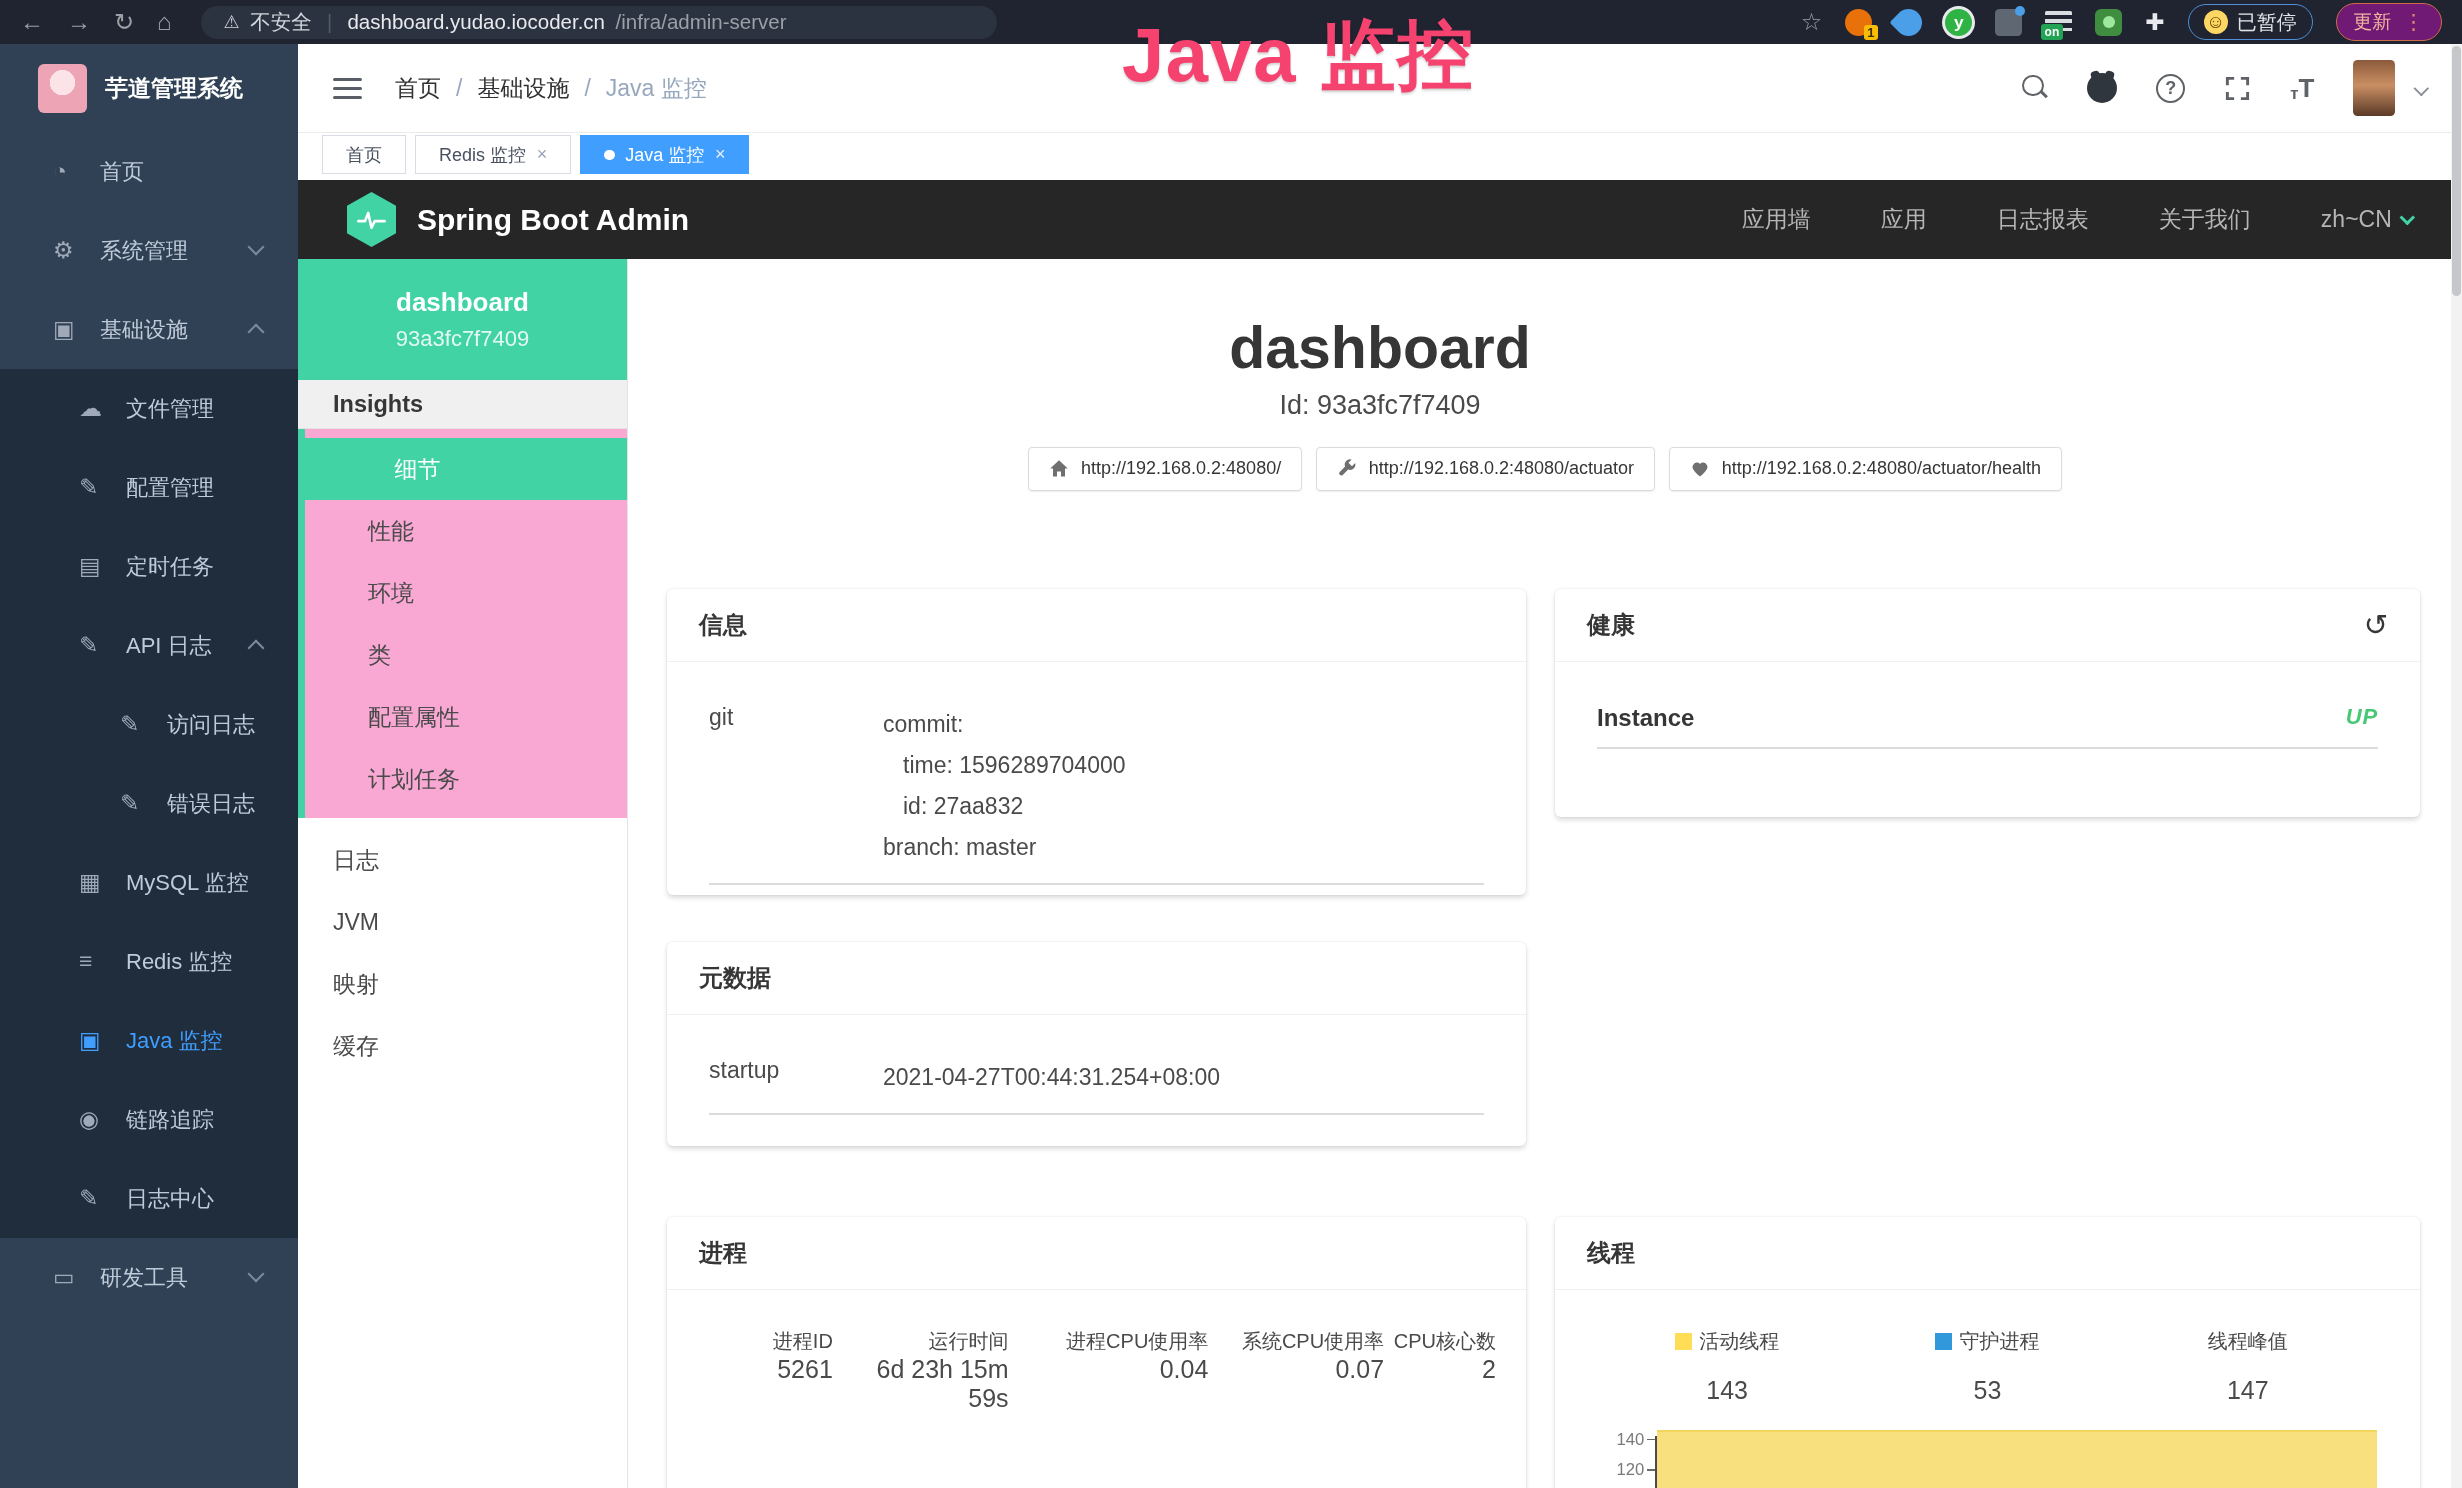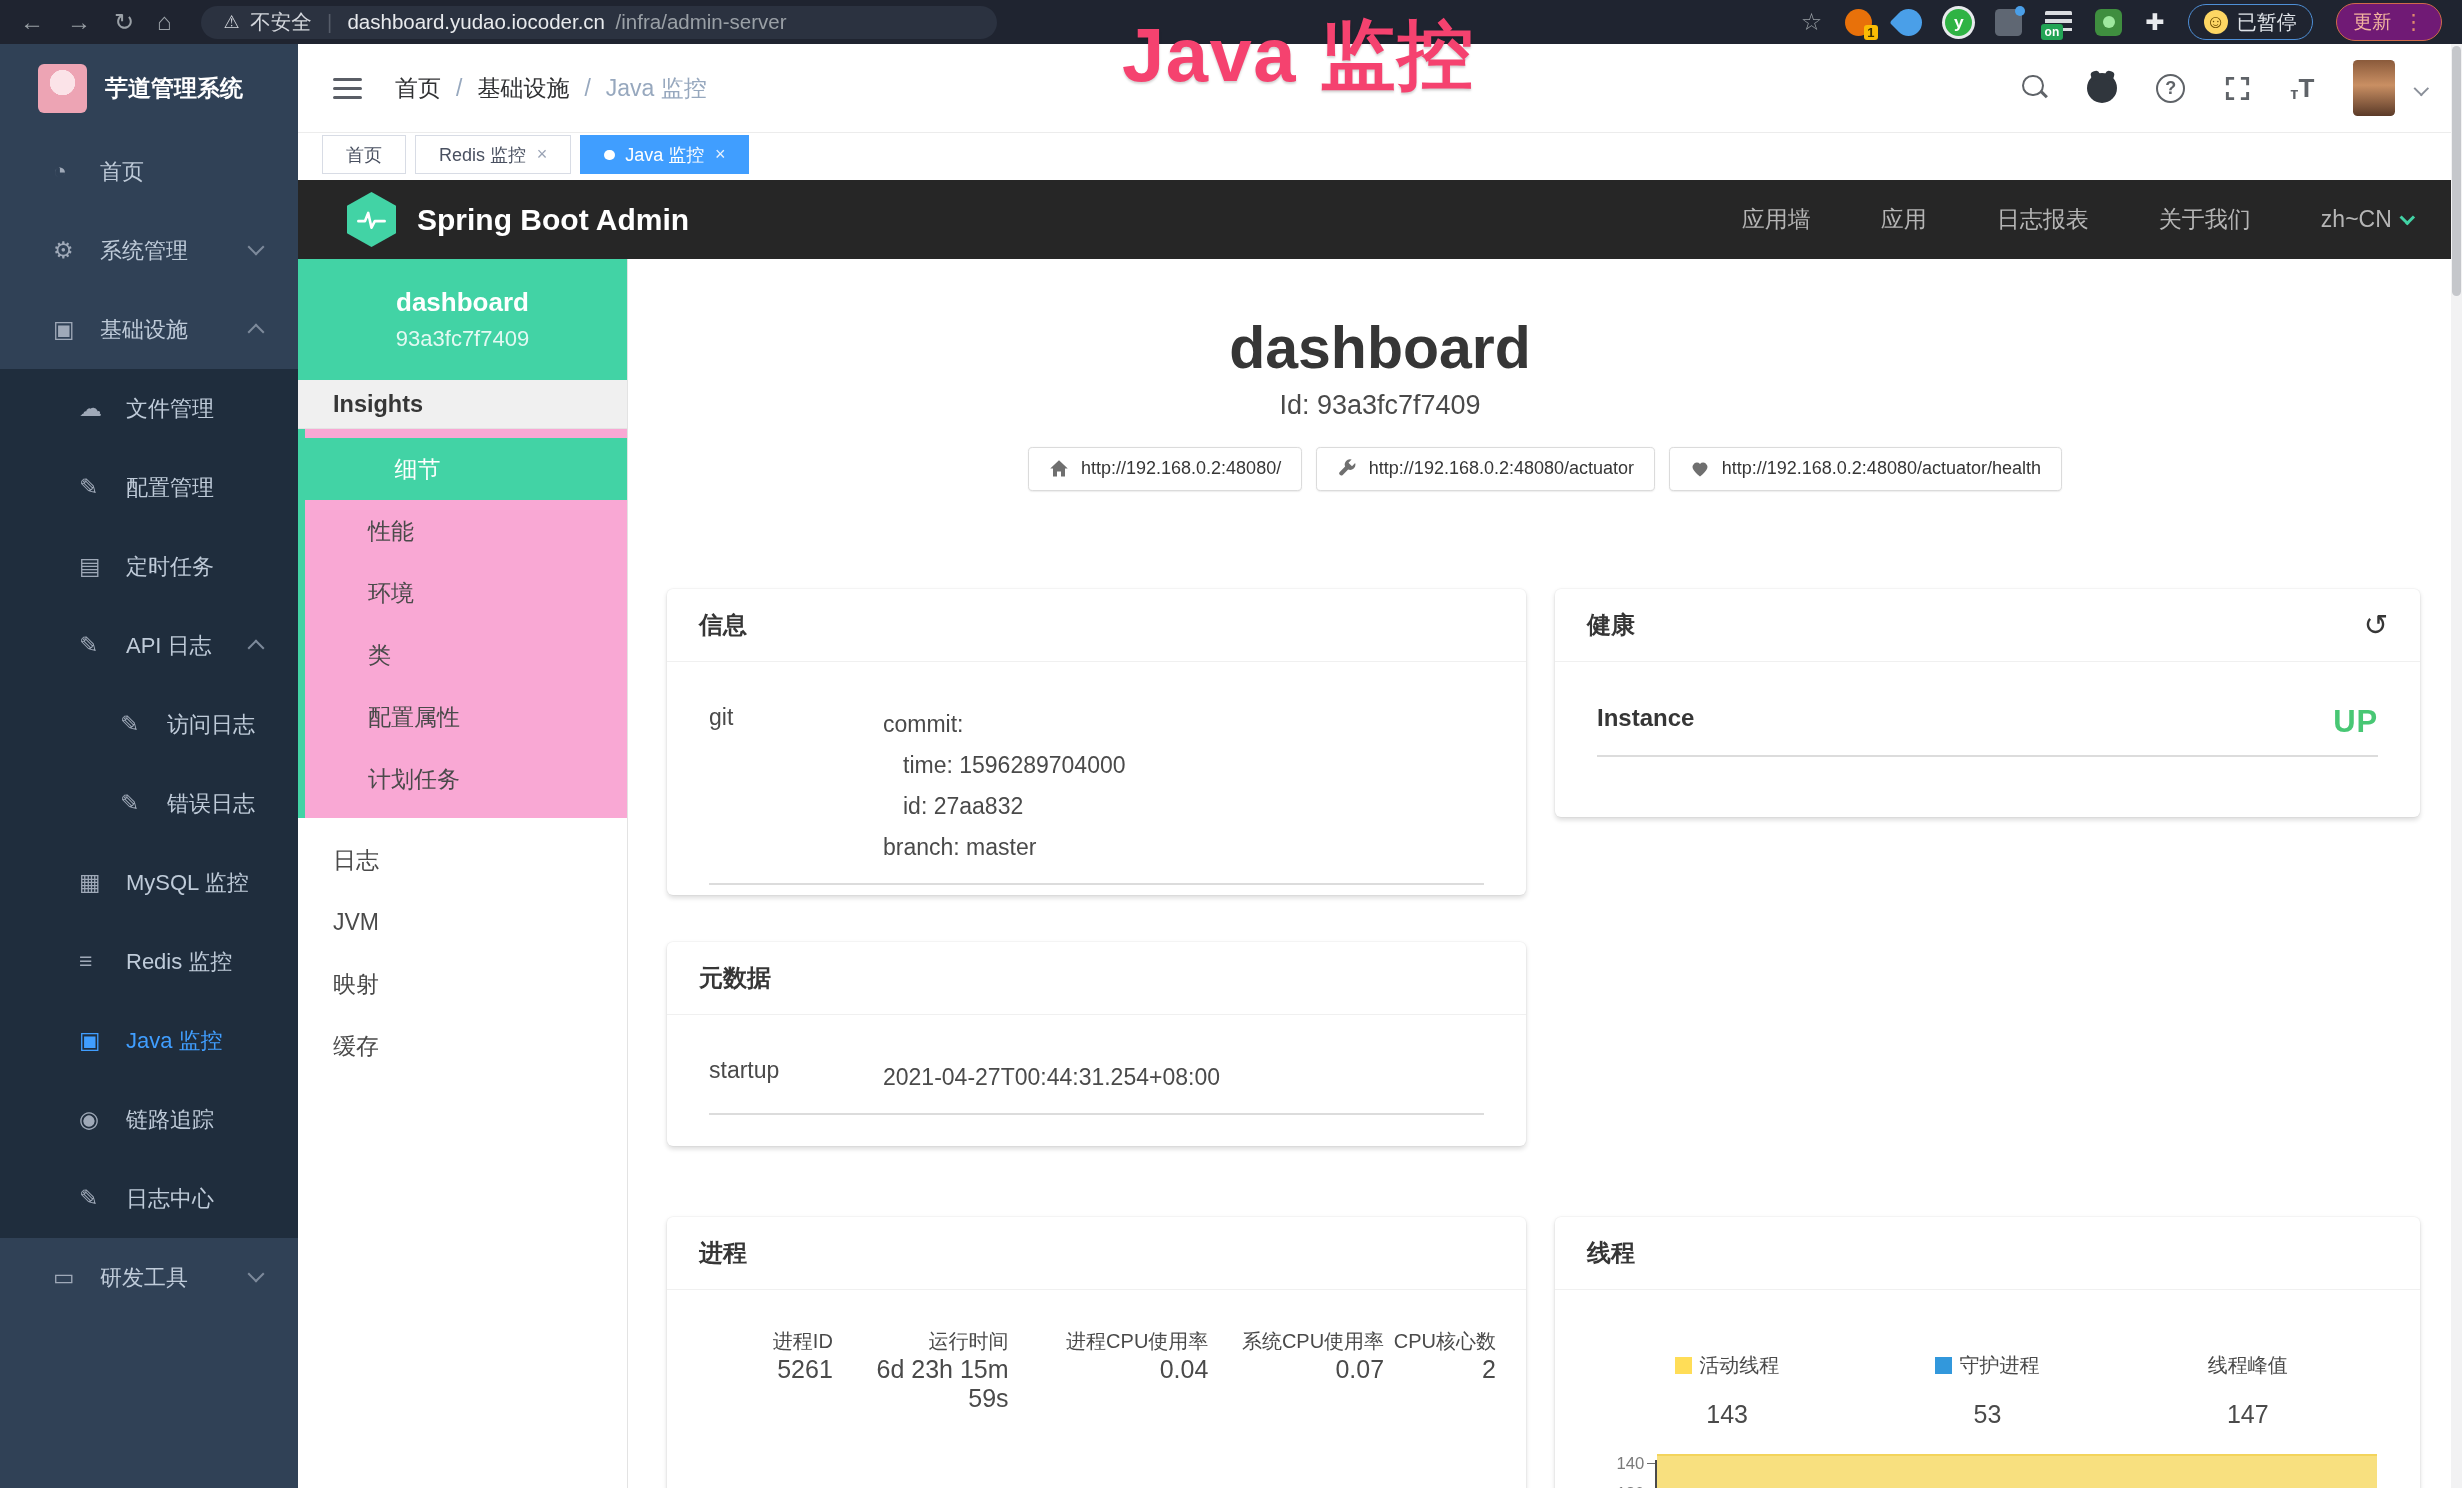--- a/index.html
+++ b/index.html
@@ -156,34 +156,34 @@
   #card-proc    { left:39px;   top:958px; width:859px; height:334px; }
   #card-threads { left:927px; top:958px; width:865px; height:349px; }
 
   .kv-body { padding:42px 42px 0; }
   .kv-row { display:flex; border-bottom:2.3px solid #dcdcdc; padding-bottom:15px; }
   .kv-key { width:174px; flex:none; font-size:23px; color:#4a4a4a; }
   .kv-key.strong { font-weight:bold; color:#363636; font-size:24px; }
   .kv-val { font-size:23px; color:#4a4a4a; line-height:41px; }
   .kv-val .ind { padding-left:20px; }
   .kv-row.between { justify-content:space-between; align-items:flex-start; }
-  .upval { font-size:31px; font-weight:bold; letter-spacing:0.8px; }
+  .upval { font-size:22px; font-weight:bold; letter-spacing:0.8px;font-style:italic; }
 
   .cols-body { padding:38px 30px 0; }
   .colrow { display:flex; text-align:right; }
   .colrow > div:nth-child(1){width:17%} .colrow > div:nth-child(2){width:22%}
   .colrow > div:nth-child(3){width:25%} .colrow > div:nth-child(4){width:22%}
   .colrow > div:nth-child(5){width:14%}
   .colhead { font-size:20px; color:#4a4a4a; }
   .colvals { font-size:25px; color:#4a4a4a; }
 
   .leg-body { padding:38px 42px 0; }
   .legrow { display:flex; text-align:center; }
   .legrow > div { width:33.33%; }
-  .legitem { display:inline-flex; align-items:center; gap:7.6px; font-size:20px; color:#4a4a4a;margin-top:24px; }
+  .legitem { display:inline-flex; align-items:center; gap:7.6px; font-size:20px; color:#4a4a4a; }
   .sw { width:16.7px; height:16.7px; flex:none; }
   .legvals { margin-top:21px; font-size:25px; color:#4a4a4a; }
   .chart { display:flex; margin-top:20px; height:228px; }
   .yaxis { width:58px; position:relative; flex:none; font-size:16.7px; color:#7a7a7a; }
   .ytick { position:absolute; right:10.6px; }
   .ytick::after { content:""; position:absolute; right:-10.6px; top:9px; width:7.6px; height:1.5px; background:#6a6a6a; }
   .axisline { width:2.3px; background:#4a4a4a; margin-top:10.6px; flex:none; }
   .plot { flex:1; position:relative; }
   .area { position:absolute; left:0; right:1.5px; top:4.6px; bottom:-7.6px; background:#f8e07f; border-top:2.3px solid #f3d45c; }
 

